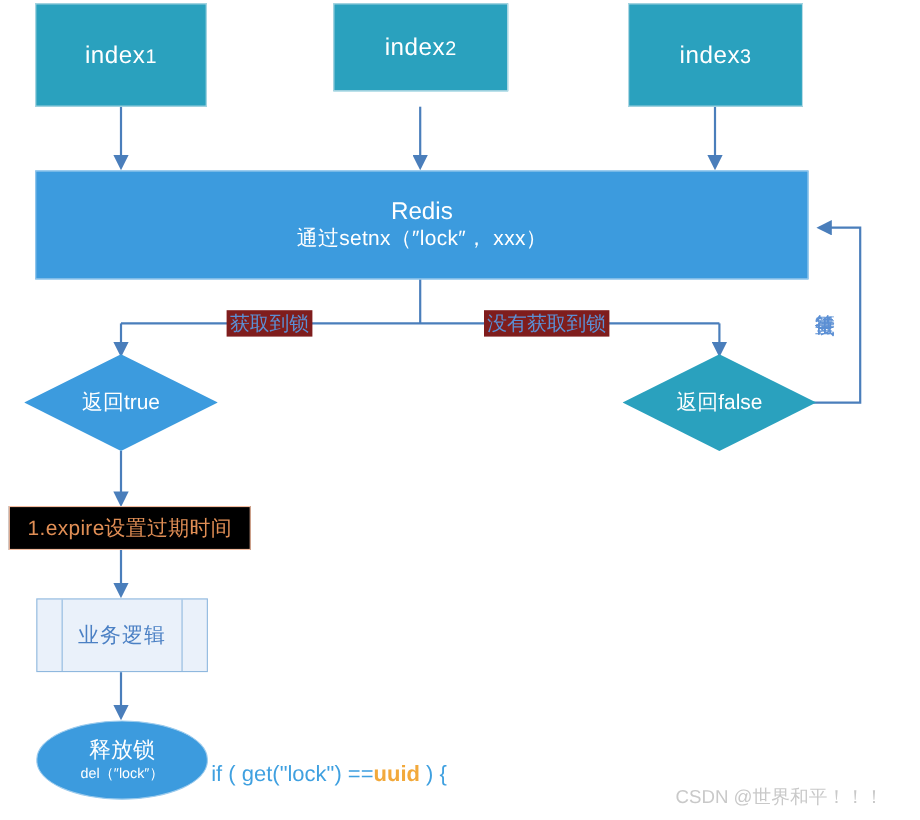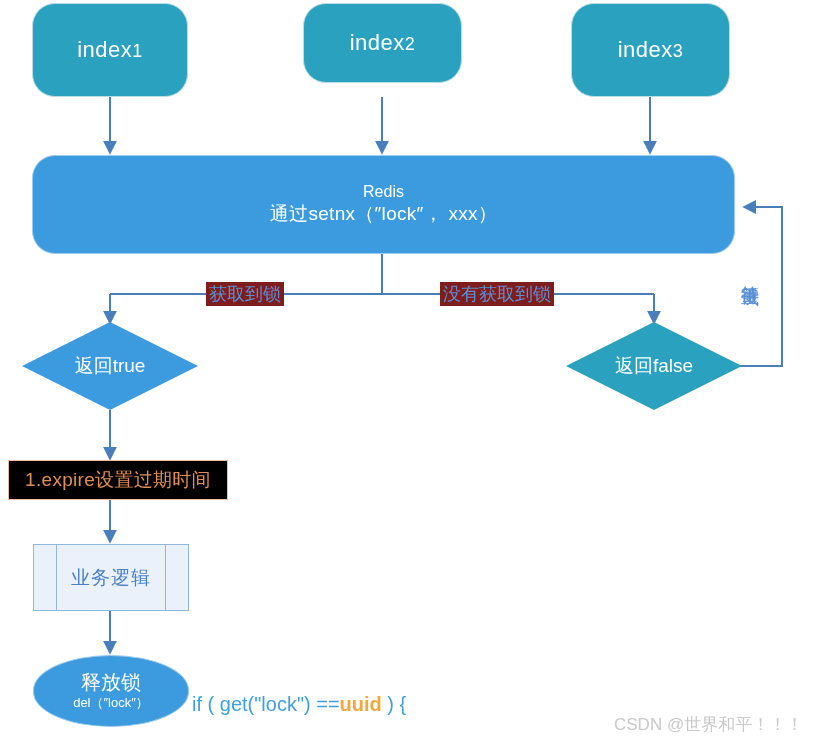--- a/index.html
+++ b/index.html
@@ -2,26 +2,26 @@
 <html><head>
 <meta charset="utf-8">
 <style>
   html,body{margin:0;padding:0;background:#ffffff;}
   body{
     width:836px;height:745px;position:relative;overflow:hidden;
     font-family:"Liberation Sans","DejaVu Sans",sans-serif;
   }
   #canvas{position:absolute;inset:0;width:836px;height:745px;}
   .node{position:absolute;display:flex;flex-direction:column;align-items:center;
-        justify-content:center;text-align:right;box-sizing:border-box;border-radius:23px;}
+        justify-content:center;text-align:right;box-sizing:border-box;}
   .teal-box{background:#2AA1BE;color:#ffffff;border:1px solid #b9dce6;}
   .index-label{font-size:22px;letter-spacing:.5px;line-height:1;}
   .index-label .sub{font-size:18px;}
   .redis-box{background:#3C9BDE;color:#ffffff;border:1px solid #9ccbed;}
-  .redis-line1{font-size:16px;line-height:1.25;}
+  .redis-line1{font-size:22px;line-height:1.25;}
   .redis-line2{font-size:19px;line-height:1.3;letter-spacing:.3px;}
   .redis-line3{font-size:20px;font-weight:bold;line-height:1.35;color:#FF1A1A;letter-spacing:.2px;}
   .redis-line3 .hl{color:#F2F24B;}
   .diamond-wrap{position:absolute;}
   .diamond-label{position:absolute;left:0;top:0;width:100%;height:100%;
       display:flex;align-items:center;justify-content:center;color:#ffffff;
       font-size:19px;pointer-events:none;}
   .expire-box{position:absolute;border:1.5px solid #F3BCA0;background:#000000;
       color:#E08E55;font-size:19px;display:flex;align-items:center;
       justify-content:center;box-sizing:border-box;letter-spacing:.3px;}

